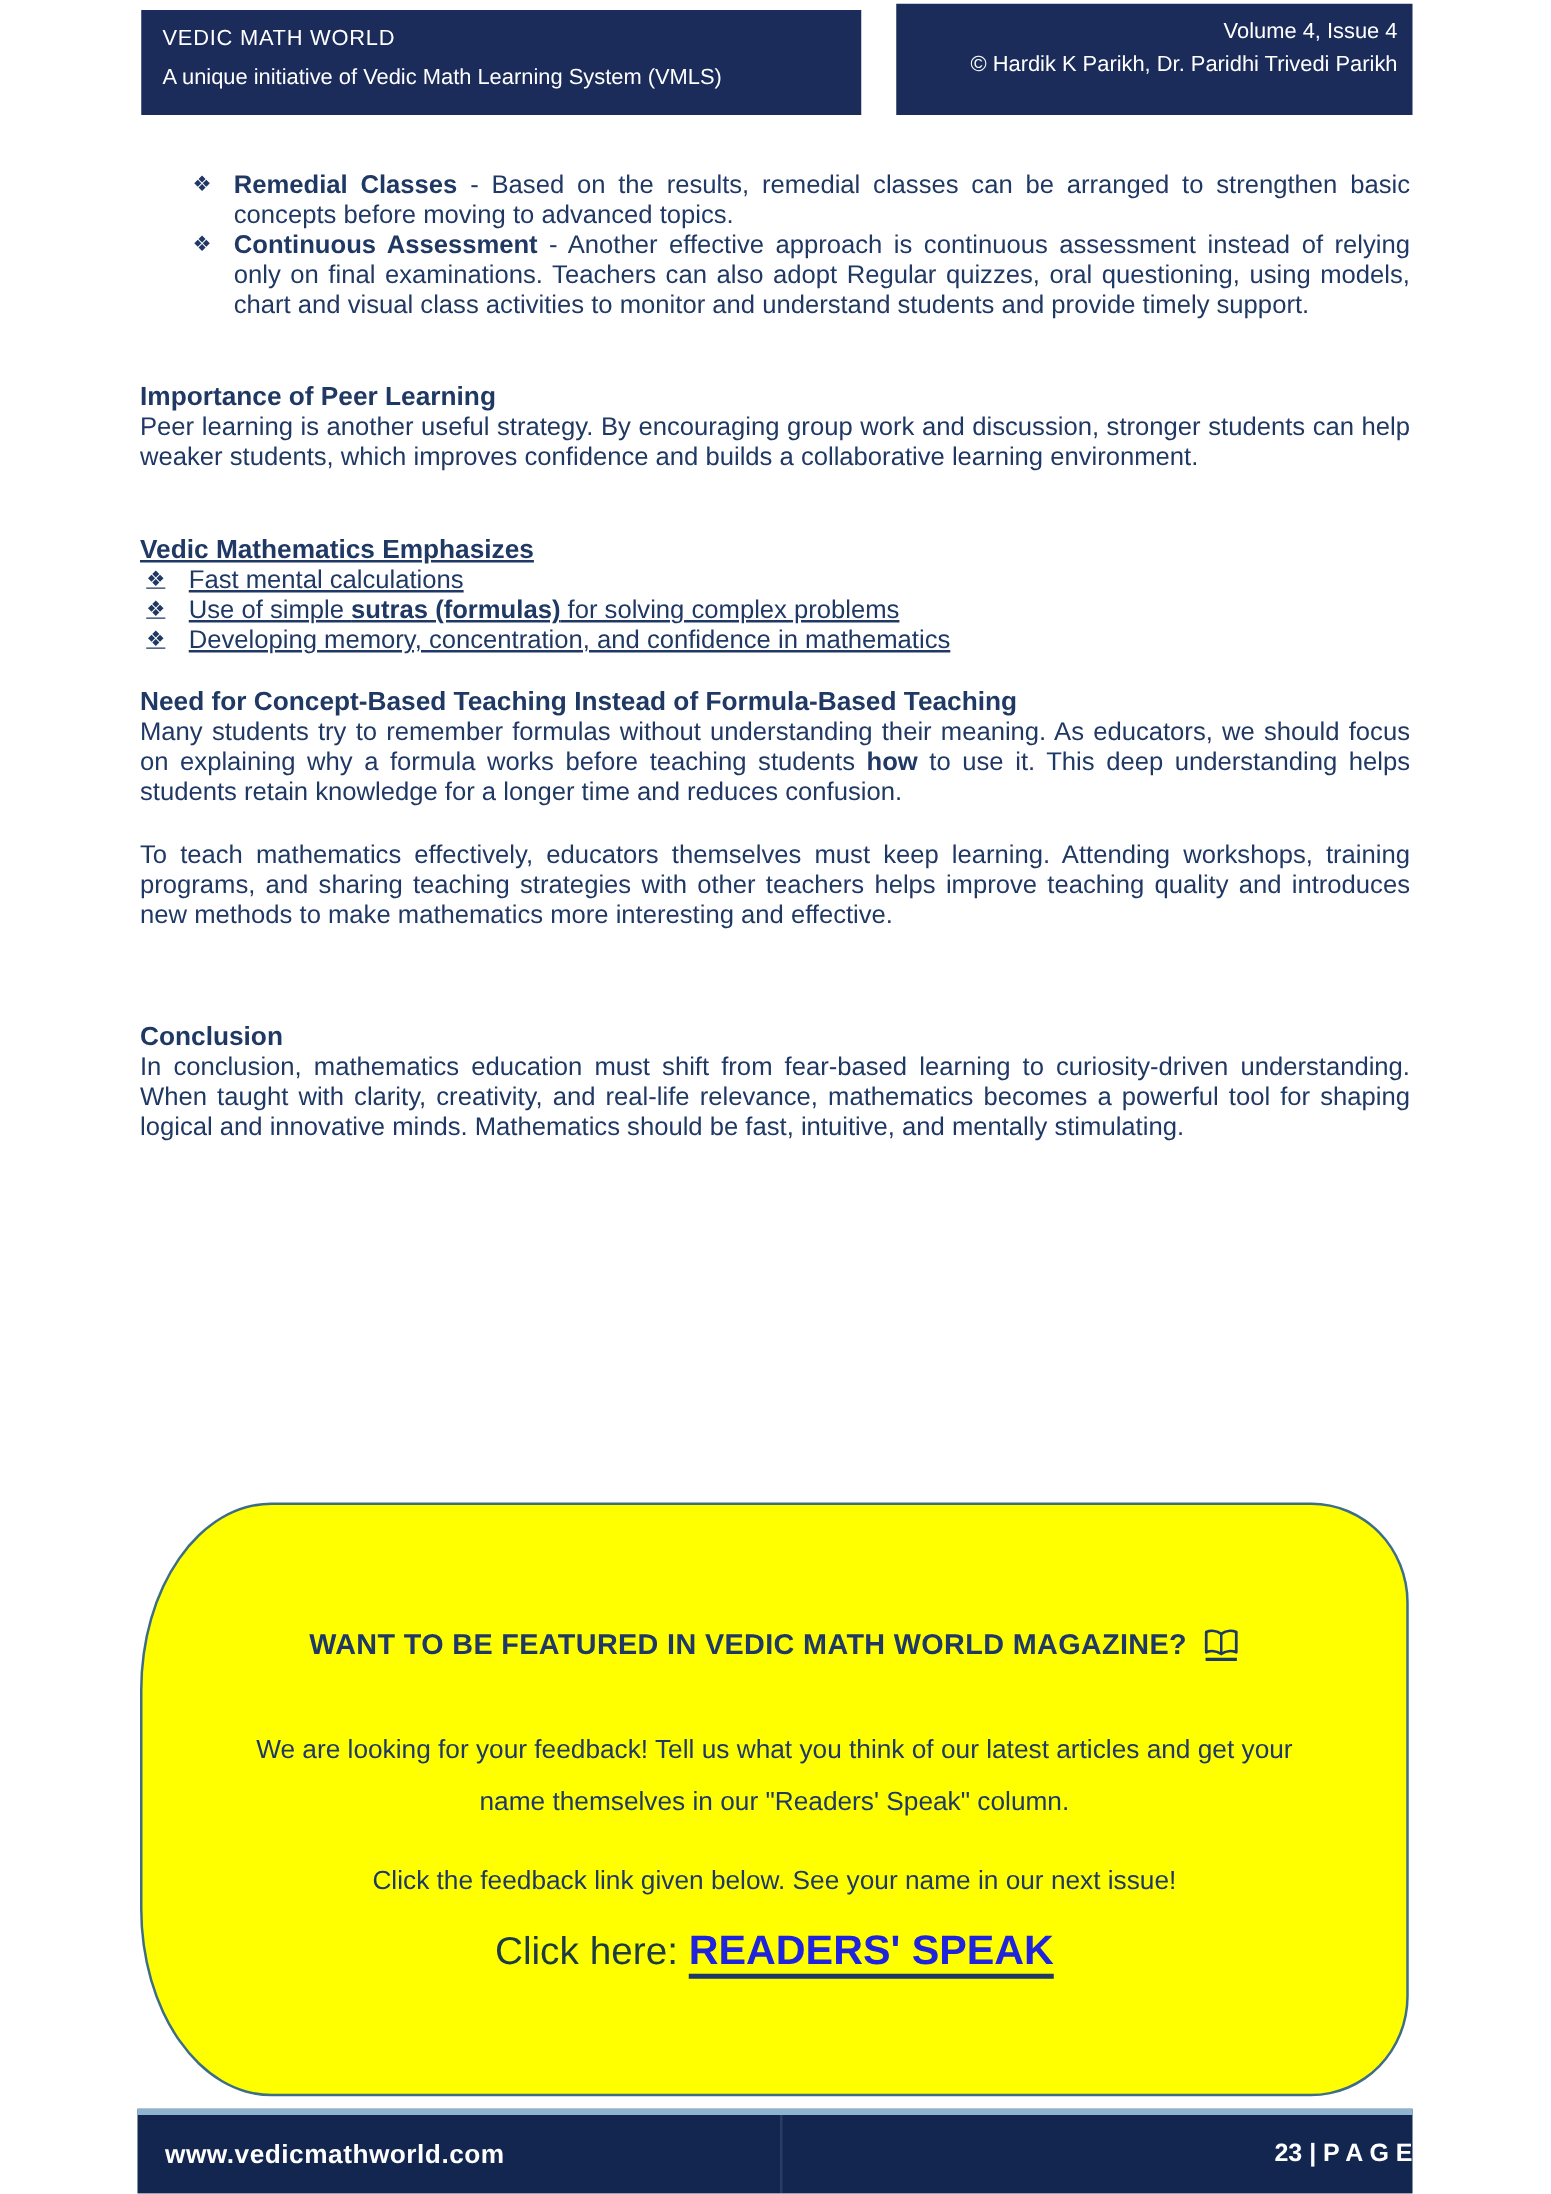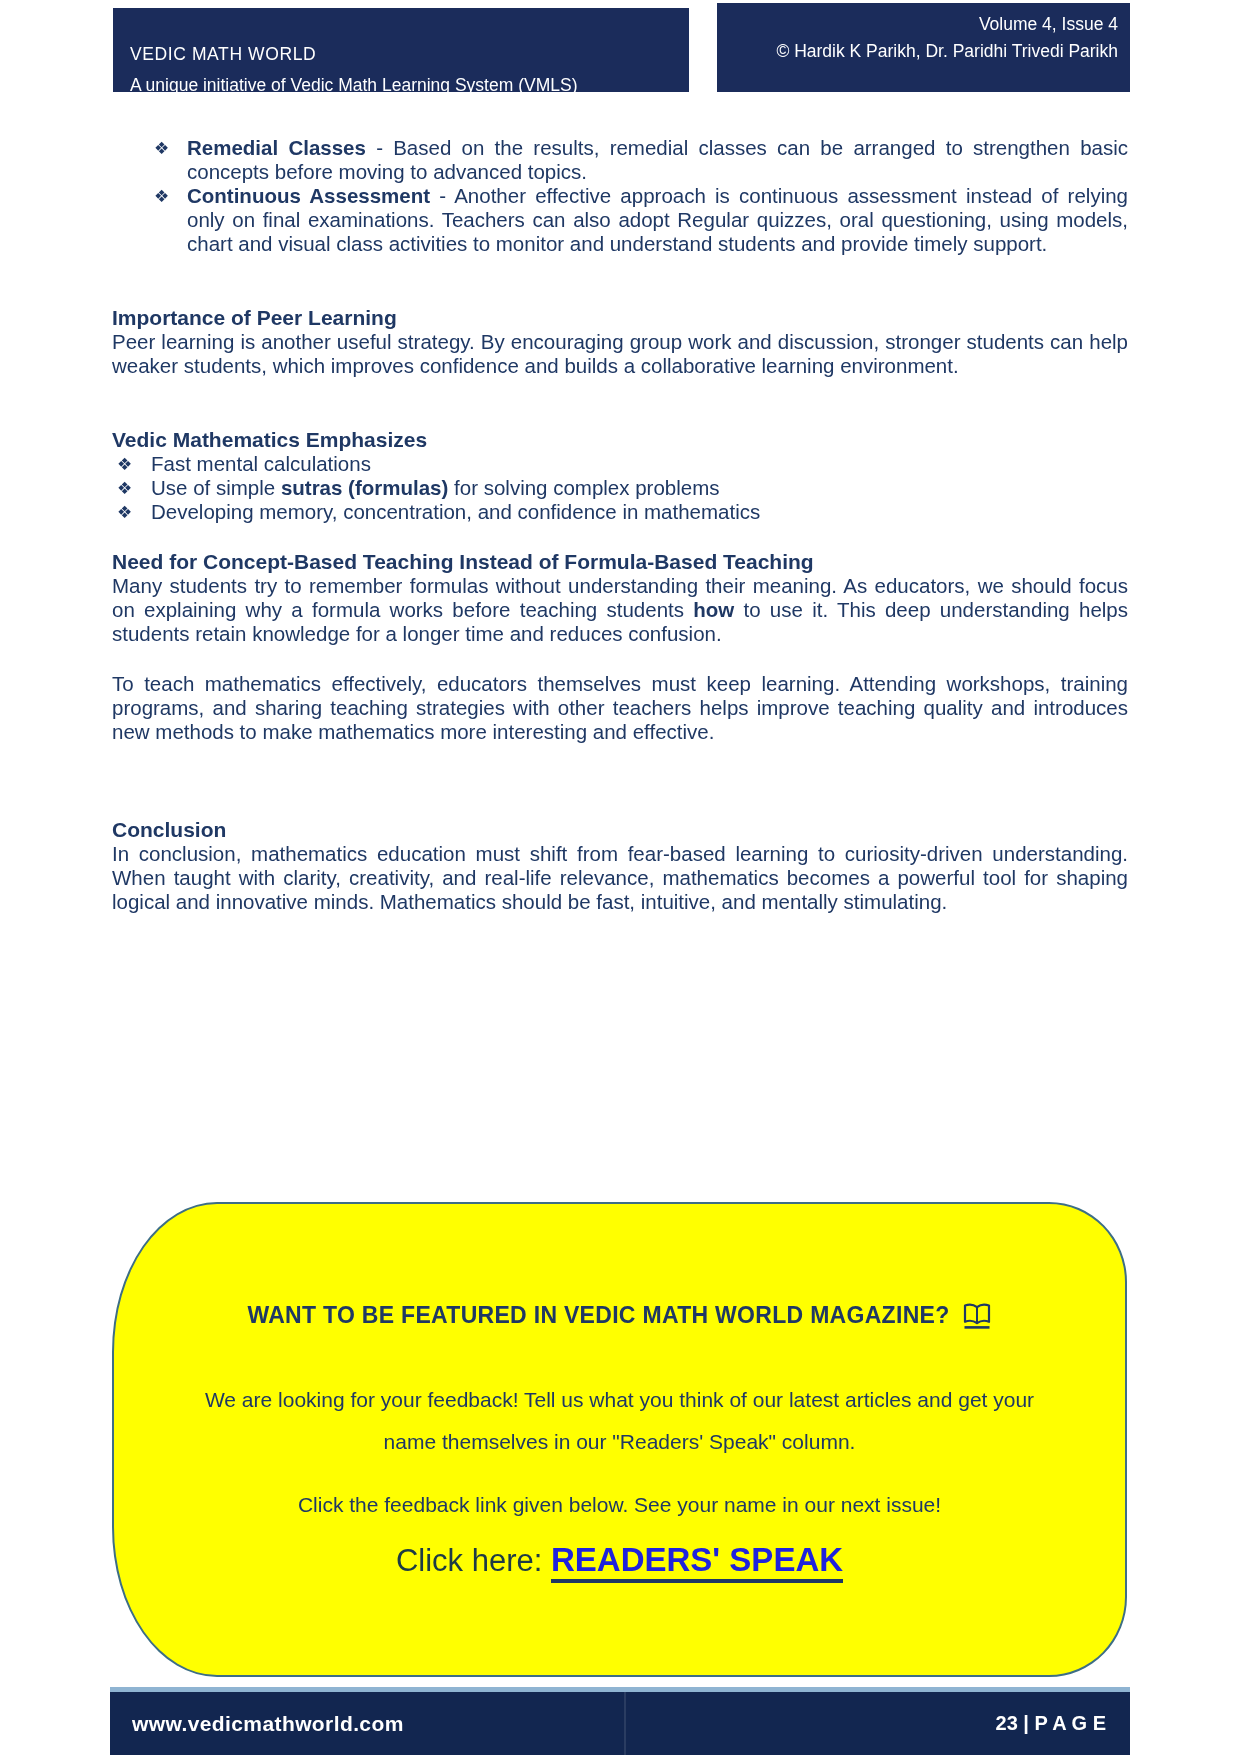--- a/index.html
+++ b/index.html
@@ -16,32 +16,32 @@
   html,body{background:#ffffff;}
   body{
     width:1241px;height:1755px;position:relative;
     font-family:"Liberation Sans", sans-serif;
     color:var(--text-navy);
   }
   .page{position:absolute;inset:0;overflow:hidden;background:#fff;}
 
   
   .masthead{position:absolute;left:113px;top:8px;width:1017px;height:84px;display:flex;align-items:flex-start;}
-  .mast-left{width:576px;height:84px;background:var(--header-bg);color:#fff;padding:36px 10px 0 17px;}
+  .mast-left{width:576px;height:84px;background:var(--header-bg);color:#fff;padding:12px 10px 0 17px;}
   .mast-title{font-size:17.5px;letter-spacing:.6px;}
   .mast-sub{font-size:17.5px;margin-top:10px;}
   .mast-gap{width:28px;height:84px;}
   .mast-right{flex:1;height:89px;margin-top:-5px;background:var(--header-bg);color:#fff;text-align:right;padding:8px 12px 0 0;}
   .mast-right div{font-size:17.5px;line-height:27px;}
 
   
   .content{position:absolute;left:112px;top:92px;width:1016px;padding-top:44px;
            font-size:20.5px;line-height:24px;}
   .sec{overflow:visible;}
-  .sec-a{height:170px;} .sec-b{height:122px;} .sec-c{height:122px;}
+  .sec-a{height:170px;} .sec-b{height:122px;} .sec-c{height:122px;text-decoration:underline;}
   .sec-d{height:122px;} .sec-e{height:146px;}
   h2{font-size:21px;line-height:24px;font-weight:bold;color:var(--text-navy);}
   .para{text-align:justify;}
   .bullet{display:flex;}
   .bullet .marker{flex:0 0 75px;padding-left:42px;font-family:"DejaVu Sans",sans-serif;font-size:17px;line-height:24px;color:var(--text-navy);}
   .bullet .btext{flex:1;text-align:justify;}
   .sub .marker{flex:0 0 39px;padding-left:5px;}
   b{font-weight:bold;}
 
   
@@ -57,21 +57,21 @@
   .fbox-cta{margin-top:24px;font-size:31px;color:var(--cta-text);}
   .readers-link{font-size:33px;font-weight:bold;color:var(--link-blue);
         text-decoration:none;border-bottom:4px solid var(--text-navy);
         padding-bottom:1px;cursor:pointer;}
 
   
   .footer{position:absolute;left:110px;top:1687px;width:1020px;height:68px;
         background:var(--footer-bg);border-top:5px solid var(--footer-strip);
         display:flex;align-items:center;justify-content:space-between;color:#fff;gap:13px;}
   .footer-site{font-weight:bold;font-size:21px;padding-left:22px;letter-spacing:.4px;color:#fff;text-decoration:none;}
-  .footer-page{font-weight:bold;font-size:20px;padding-right:24px;}
+  .footer-page{font-weight:bold;font-size:20px;}
   .footer-divider{position:absolute;left:514px;top:0;bottom:0;width:2px;background:rgba(255,255,255,0.10);}
 </style>
 </head>
 <body>
 
 <div class="page">
 
   <div class="masthead">
     <div class="mast-left">
       <div class="mast-title">VEDIC MATH WORLD</div>

